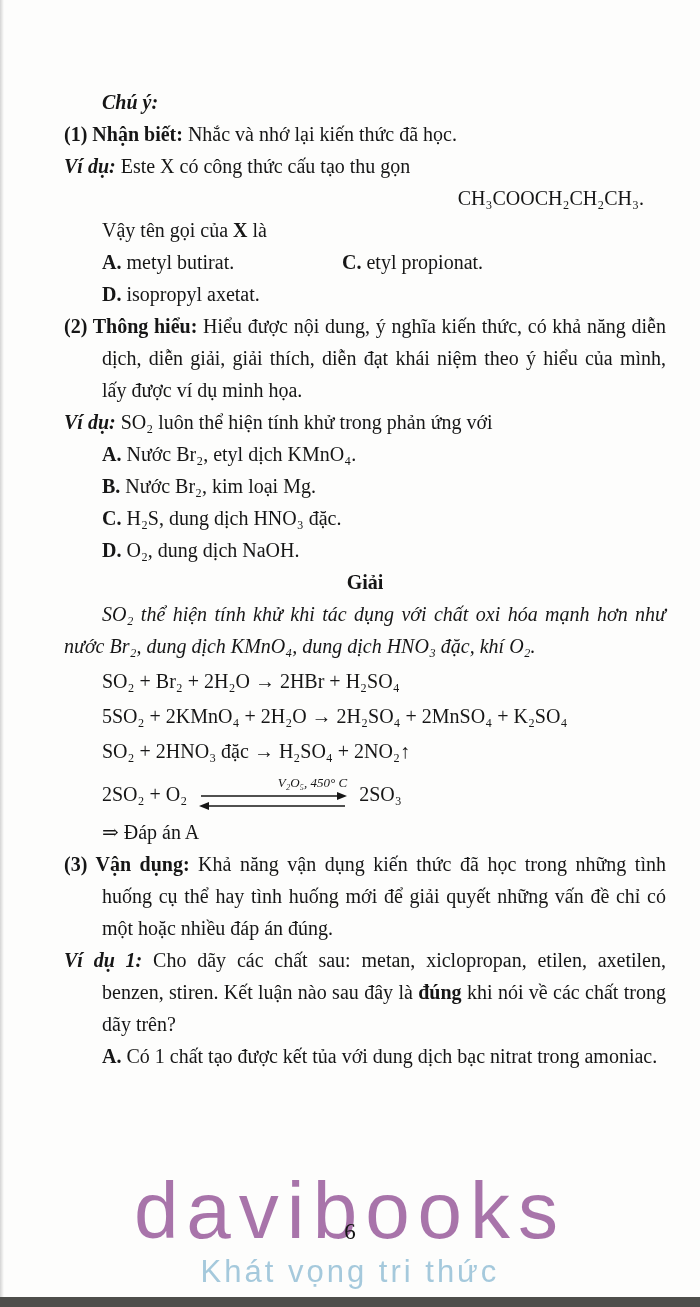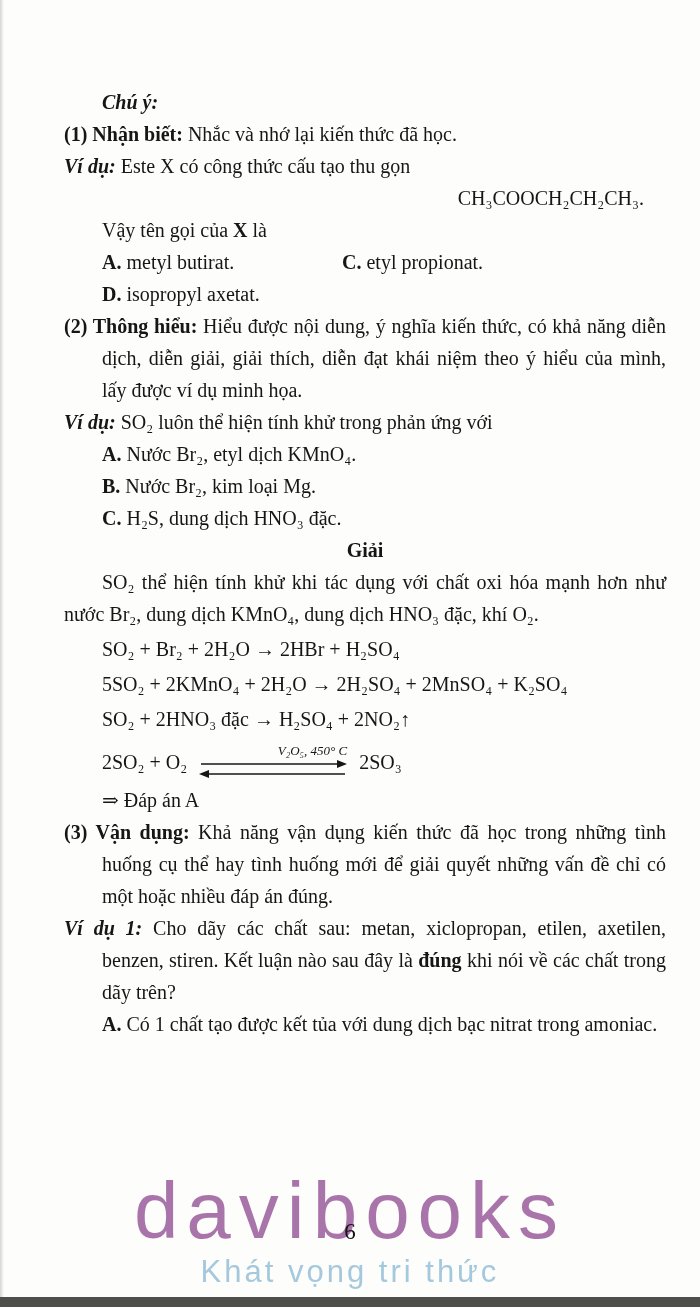--- a/index.html
+++ b/index.html
@@ -23,21 +23,21 @@
 
   .note-heading { margin-left: 38px; font-weight: bold; font-style: italic; }
   .hang { padding-left: 38px; text-indent: -38px; text-align: justify; }
   .vidu { padding-left: 38px; text-indent: -38px; text-align: justify; }
   .vidu-label { font-weight: bold; font-style: italic; }
   .formula-right { text-align: right; padding-right: 22px; }
   .indent1 { margin-left: 38px; }
   .opt-grid { margin-left: 38px; display: grid; grid-template-columns: 240px auto; }
   .opt-line { margin-left: 38px; }
   .giai-heading { text-align: center; font-weight: bold; }
-  .solution { text-indent: 38px; text-align: justify; }
+  .solution { text-indent: 38px; text-align: justify; font-style: italic; }
   .equation { margin: 3px 0 3px 38px; }
   .eq4 { display: flex; align-items: center; gap: 12px; margin: 8px 0 4px 38px; }
   .equilib { display: inline-flex; flex-direction: column; align-items: flex-end; line-height: 1; font-style: italic; }
   .equilib-cond { font-size: 13px; line-height: 15px; margin-bottom: 1px; }
   .answer-line { margin-left: 38px; }
   .optA { margin-left: 38px; padding-left: 34px; text-indent: -34px; text-align: justify; }
 
   .watermark { position: absolute; top: 1170px; left: 0; width: 100%; text-align: center;
     font-family: "Liberation Sans", "DejaVu Sans", sans-serif;
     font-size: 80px; line-height: 82px; color: #701a75; opacity: 0.6; letter-spacing: 8px; }
@@ -70,20 +70,21 @@
       <p class="opt"><b>D.</b><span> isopropyl axetat.</span></p>
     </div>
 
     <p class="hang"><b>(2) Thông hiểu:</b><span> Hiểu được nội dung, ý nghĩa kiến thức, có khả năng diễn dịch, diễn giải, giải thích, diễn đạt khái niệm theo ý hiểu của mình, lấy được ví dụ minh họa.</span></p>
 
     <p class="vidu"><span class="vidu-label">Ví dụ:</span><span> SO₂ luôn thể hiện tính khử trong phản ứng với</span></p>
 
     <p class="opt-line"><b>A.</b><span> Nước Br₂, etyl dịch KMnO₄.</span></p>
     <p class="opt-line"><b>B.</b><span> Nước Br₂, kim loại Mg.</span></p>
     <p class="opt-line"><b>C.</b><span> H₂S, dung dịch HNO₃ đặc.</span></p>
+    <p class="opt-line"><b>D.</b><span> O₂, dung dịch NaOH.</span></p>
 
     <p class="giai-heading">Giải</p>
 
     <p class="solution">SO₂ thể hiện tính khử khi tác dụng với chất oxi hóa mạnh hơn như nước Br₂, dung dịch KMnO₄, dung dịch HNO₃ đặc, khí O₂.</p>
 
     <p class="equation">SO₂ + Br₂ + 2H₂O →  2HBr + H₂SO₄</p>
     <p class="equation">5SO₂ + 2KMnO₄ + 2H₂O → 2H₂SO₄ + 2MnSO₄ + K₂SO₄</p>
     <p class="equation">SO₂ + 2HNO₃ đặc →  H₂SO₄ + 2NO₂↑</p>
 
     <div class="eq4">

